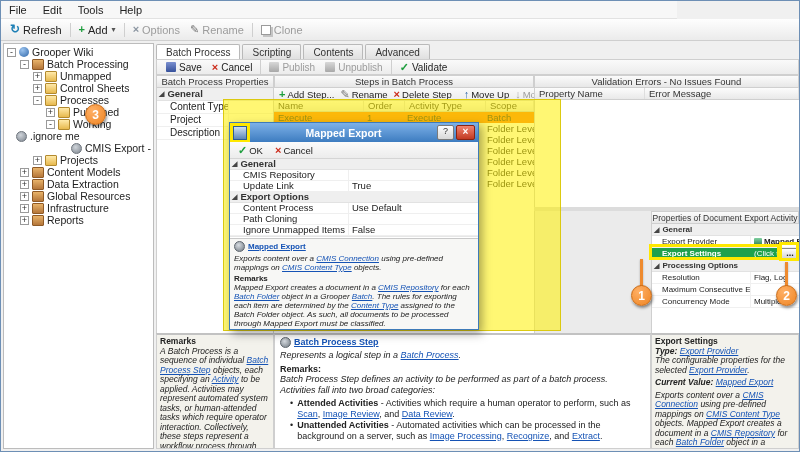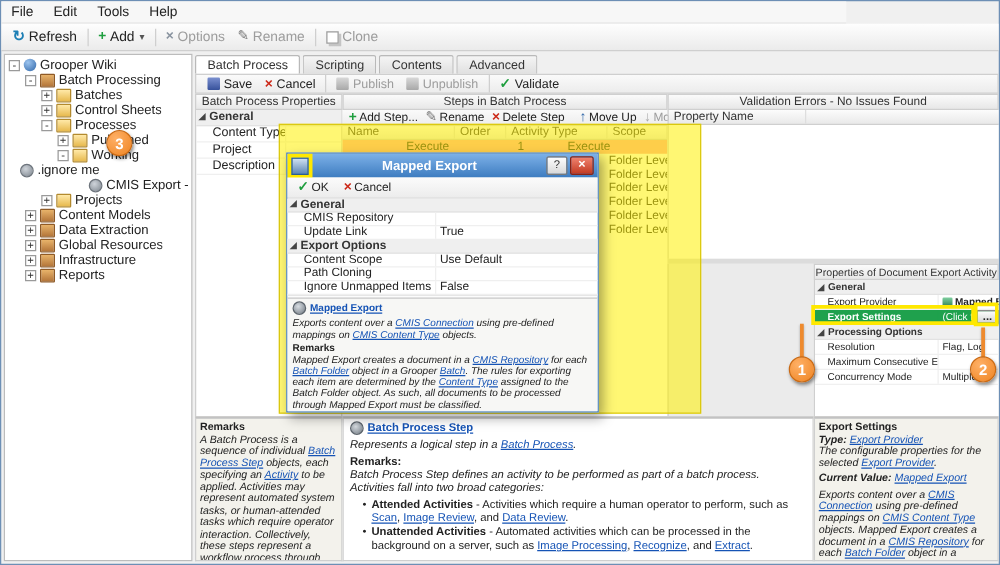--- a/index.html
+++ b/index.html
@@ -76,25 +76,25 @@
   .sbtn{display:flex;align-items:center;gap:2px;padding:0 3px;color:#222;white-space:nowrap;}
   .sbtn.dis{color:#9c9c9c;}
   #stepshead{left:273px;top:100px;width:260px;height:11px;display:flex;
              background:linear-gradient(#fcfcfc,#e9e9e9);border-bottom:1px solid #cfcfcf;
              font-size:9.5px;color:#333;line-height:10px;}
   #stepshead span{padding-left:4px;border-right:1px solid #dedede;overflow:hidden;white-space:nowrap;}
   .w-name{width:85px;flex:none;} .w-order{width:36px;flex:none;} .w-act{width:76px;flex:none;} .w-scope{flex:1;}
   #stepsbody{left:273px;top:111px;width:260px;height:221px;background:#fff;}
   .srow{display:flex;height:11px;line-height:11px;font-size:9.5px;color:#222;}
   .srow span{padding-left:4px;overflow:hidden;white-space:nowrap;}
-  .srow.sel{background:#fca5a5;padding-left:47px;}
+  .srow.sel{background:#f97316;}
 
   
   #valhead{left:533px;top:87px;width:265px;height:12px;display:flex;background:linear-gradient(#fcfcfc,#e9e9e9);
-           border-bottom:1px solid #cfcfcf;border-left:1px solid #cfcfcf;font-size:9.5px;color:#333;line-height:11px;flex-direction:column;}
+           border-bottom:1px solid #cfcfcf;border-left:1px solid #cfcfcf;font-size:9.5px;color:#333;line-height:11px;}
   #valhead span{padding-left:4px;border-right:1px solid #dedede;overflow:hidden;white-space:nowrap;}
   .vc1{width:105px;flex:none;} .vc2{flex:1;}
   #valbody{left:533px;top:99px;width:265px;height:107px;background:#fff;border-left:1px solid #cfcfcf;}
   #splitter{left:533px;top:206px;width:265px;height:4px;background:#dcdcdc;}
   #midgap{left:533px;top:210px;width:117px;height:122px;background:#ebebeb;border-left:1px solid #cfcfcf;}
 
   
   #acthead{left:650px;top:210px;width:148px;height:13px;font-size:8.5px;}
   #actgrid{left:650px;top:223px;width:148px;height:109px;background:#fff;border-left:1px solid #cfcfcf;font-size:8px;}
   .acat{display:flex;align-items:center;height:11px;background:#efefef;border-bottom:1px solid #e2e2e2;
@@ -203,21 +203,21 @@
       <span class="tlabel">Grooper Wiki</span>
     </div>
     <div class="trow" style="padding-left:16px">
       <span class="tg">-</span>
       <span class="tico ico-cat"></span>
       <span class="tlabel">Batch Processing</span>
     </div>
     <div class="trow" style="padding-left:29px">
       <span class="tg">+</span>
       <span class="tico ico-folder"></span>
-      <span class="tlabel">Batches</span>
+      <span class="tlabel">Unmapped</span>
     </div>
     <div class="trow" style="padding-left:29px">
       <span class="tg">+</span>
       <span class="tico ico-folder"></span>
       <span class="tlabel">Control Sheets</span>
     </div>
     <div class="trow" style="padding-left:29px">
       <span class="tg">-</span>
       <span class="tico ico-folder"></span>
       <span class="tlabel">Processes</span>
@@ -511,21 +511,21 @@
       </div>
       <div class="grow">
         <span class="gl">Update Link</span>
         <span class="gv">True</span>
       </div>
       <div class="gcat">
         <span class="catg">◢</span>
         <span>Export Options</span>
       </div>
       <div class="grow">
-        <span class="gl">Content Scope</span>
+        <span class="gl">Content Process</span>
         <span class="gv">Use Default</span>
       </div>
       <div class="grow">
         <span class="gl">Path Cloning</span>
         <span class="gv"></span>
       </div>
       <div class="grow">
         <span class="gl">Ignore Unmapped Items</span>
         <span class="gv">False</span>
       </div>

